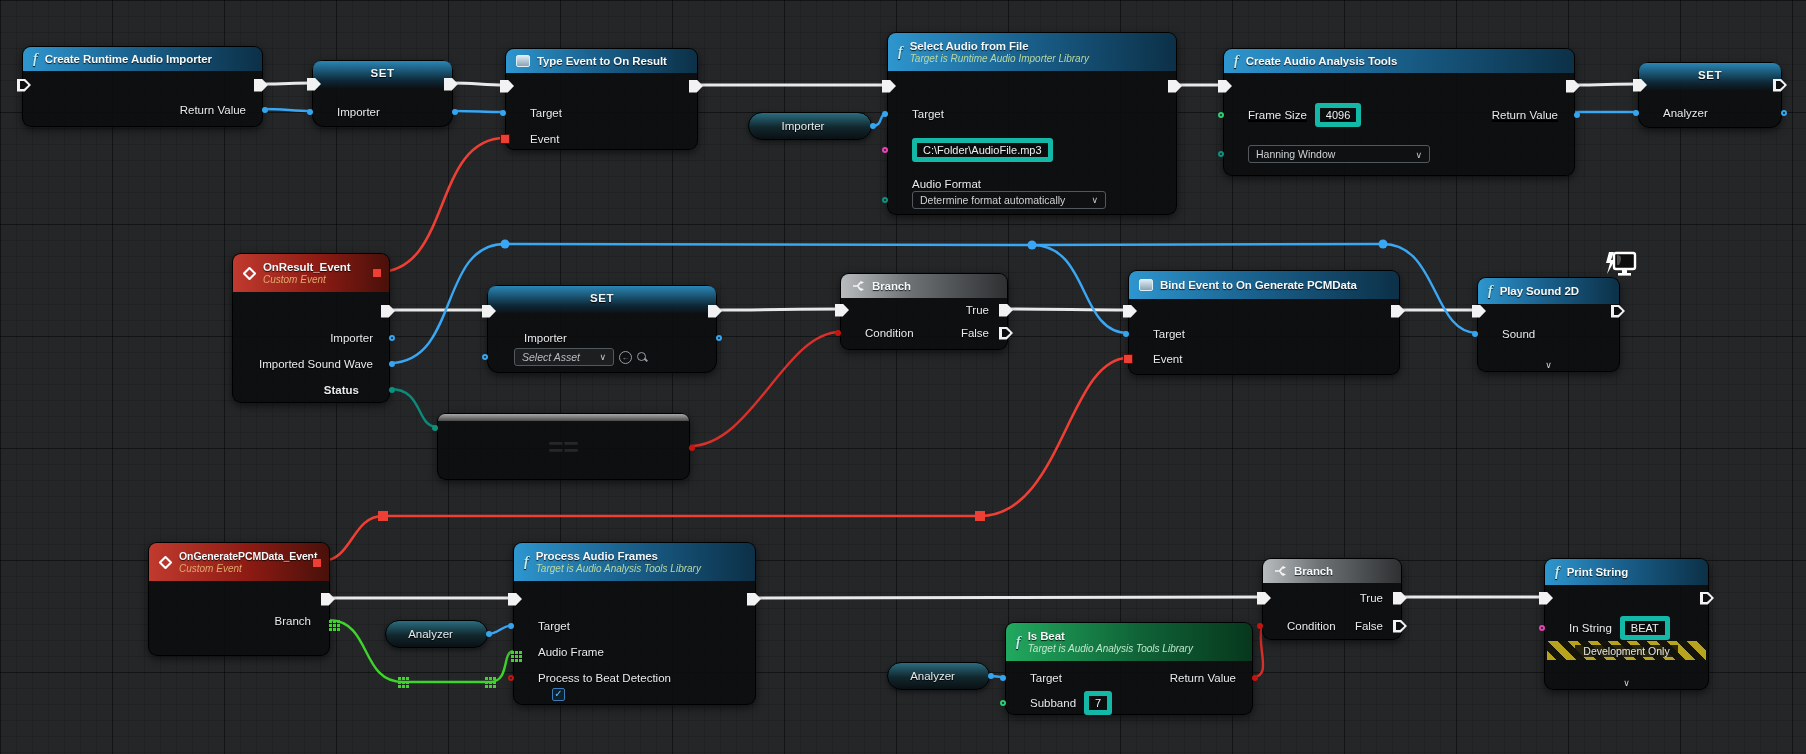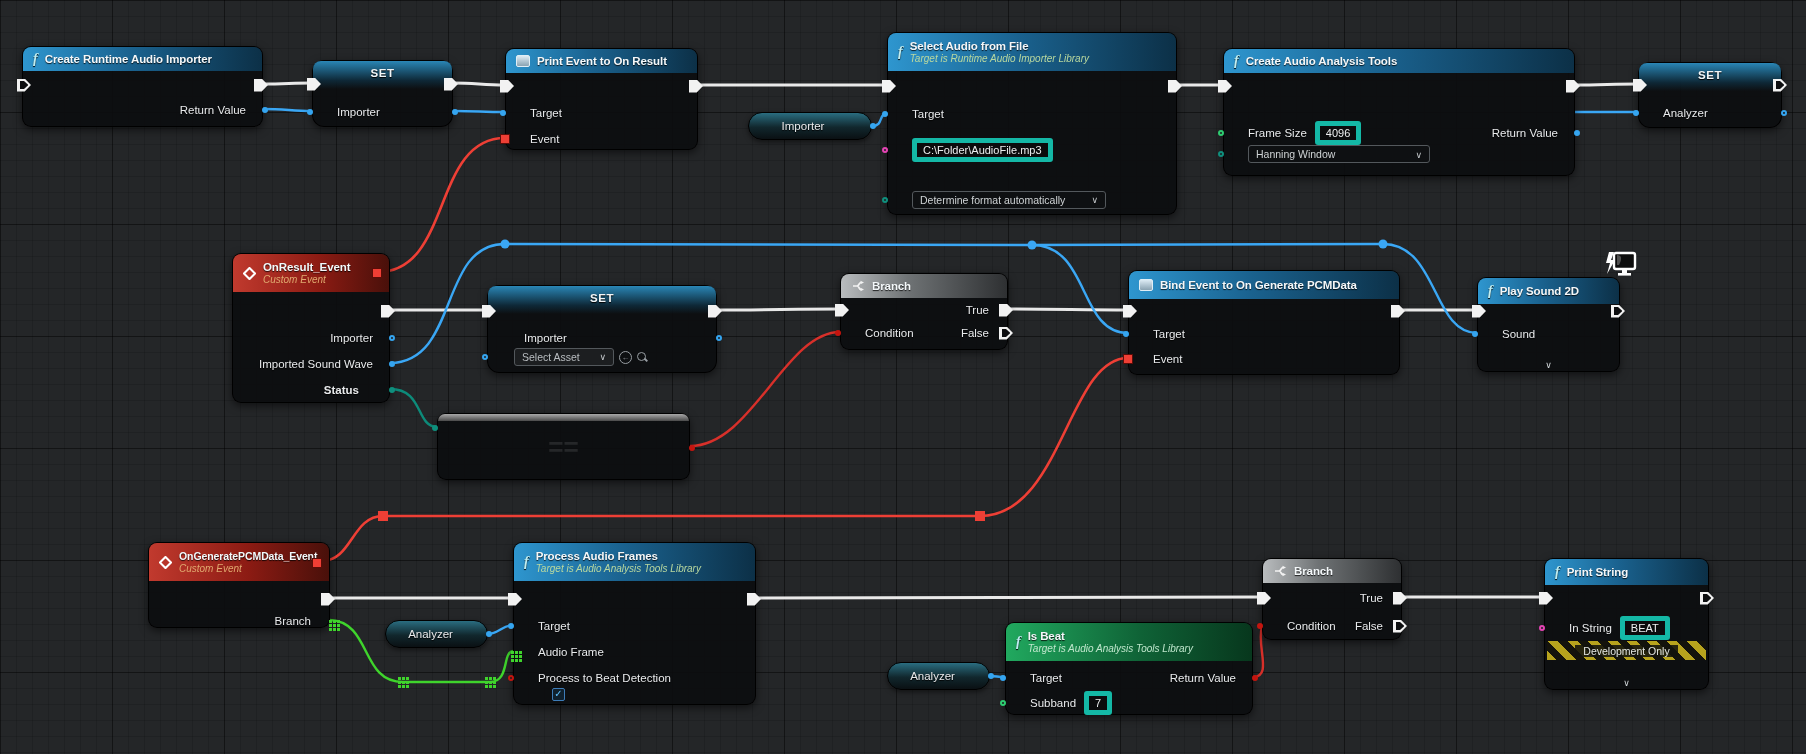--- a/index.html
+++ b/index.html
@@ -189,21 +189,21 @@
   <div class="row" style="top:40px;">
     <span class="pc blue filled pl"></span>
     <span class="lab ind">Importer</span>
     <span class="pc blue filled pr"></span>
   </div>
 </div>
 
 <div class="node" style="left:505px;top:48px;width:193px;height:102px;">
   <div class="hdr h1 hdr-blue">
     <span class="bindicon"></span>
-    <span class="ttl">Print Event to On Result</span>
+    <span class="ttl">Type Event to On Result</span>
   </div>
   <div class="row" style="top:26px;">
     <span class="pexec pl"></span>
     <span class="pexec pr"></span>
   </div>
   <div class="row" style="top:53px;">
     <span class="pc blue filled pl"></span>
     <span class="lab ind">Target</span>
   </div>
   <div class="row" style="top:79px;">
@@ -229,40 +229,43 @@
     <span class="pexec pl"></span>
     <span class="pexec pr"></span>
   </div>
   <div class="row" style="top:70px;">
     <span class="pc blue filled pl"></span>
     <span class="lab ind">Target</span>
   </div>
   <div class="row" style="top:107px;height:20px;">
     <span class="pc pink pl"></span>
     <span class="vbox ind">C:\Folder\AudioFile.mp3</span>
+  </div>
+  <div class="row" style="top:140px;">
+    <span class="lab ind">Audio Format</span>
   </div>
   <div class="row" style="top:157px;height:20px;">
     <span class="pc teal pl"></span>
     <span class="dd ind" style="width:194px;">
       <span>Determine format automatically</span>
       <span class="chev"></span>
     </span>
   </div>
 </div>
 
 <div class="node" style="left:1223px;top:48px;width:352px;height:128px;">
   <div class="hdr h1 hdr-blue">
     <span class="ficon">f</span>
     <span class="ttl">Create Audio Analysis Tools</span>
   </div>
   <div class="row" style="top:26px;">
     <span class="pexec pl"></span>
     <span class="pexec pr"></span>
   </div>
-  <div class="row" style="top:73px;">
+  <div class="row" style="top:55px;text-decoration:underline;">
     <span class="pc intg pl"></span>
     <span class="lab ind">Frame Size</span>
     <span class="vbox" style="margin-left:8px;">4096</span>
     <span class="lab labR" style="margin-right:6px;">Return Value</span>
     <span class="pc blue filled pr"></span>
   </div>
   <div class="row" style="top:95px;height:20px;">
     <span class="pc teal pl"></span>
     <span class="dd ind" style="width:182px;align-items:flex-end;">
       <span>Hanning Window</span>
@@ -318,21 +321,21 @@
     <span class="pexec pl"></span>
     <span class="pexec pr"></span>
   </div>
   <div class="row" style="top:41px;">
     <span class="lab" style="margin-left:26px;">Importer</span>
     <span class="pc blue pr"></span>
   </div>
   <div class="row" style="top:61px;height:20px;">
     <span class="pc blue pl"></span>
     <span class="dd" style="margin-left:16px;width:100px;background:#1c1e20;">
-      <span style="color:#b9bdc0;">Select Asset</span>
+      <span style="color:#b9bdc0;font-style:italic;">Select Asset</span>
       <span class="chev"></span>
     </span>
     <span class="icn-circ">←</span>
     <span class="icn-mag"></span>
   </div>
 </div>
 
 <div class="node graycap" style="left:437px;top:413px;width:253px;height:67px;">
   <span class="watermark">==</span>
   <div class="row" style="top:3px;">
@@ -401,21 +404,21 @@
   <div class="expander"></div>
 </div>
 <svg class="screenicon" style="left:1603px;top:250px;" width="36" height="28" viewBox="0 0 36 28">
   <polygon points="6,2 11,2 8,10 12,10 4,24 7,13 3,13" fill="#fff"></polygon>
   <rect x="11" y="3" width="21" height="16" rx="2" fill="#0d0d0d" stroke="#fff" stroke-width="2.4"></rect>
   <path d="M14 5 Q21 5 16 15 L14 15 Z" fill="rgba(255,255,255,.28)"></path>
   <rect x="19" y="19" width="5" height="4" fill="#fff"></rect>
   <rect x="15" y="23" width="13" height="2.6" fill="#fff"></rect>
 </svg>
 
-<div class="node" style="left:148px;top:542px;width:182px;height:86px;">
+<div class="node" style="left:148px;top:542px;width:182px;height:114px;">
   <div class="hdr h2 hdr-red">
     <svg class="diamond" viewBox="0 0 14 14">
       <path d="M7 1 L13 7 L7 13 L1 7 Z" fill="none" stroke="#fff" stroke-width="2.2"></path>
         </svg>
     <div>
       <div class="ttl" style="font-size:10.5px;">OnGeneratePCMData_Event</div>
       <div class="sub">Custom Event</div>
     </div>
     <span class="pdel" style="position:absolute;right:7px;top:15px;"></span>
   </div>

